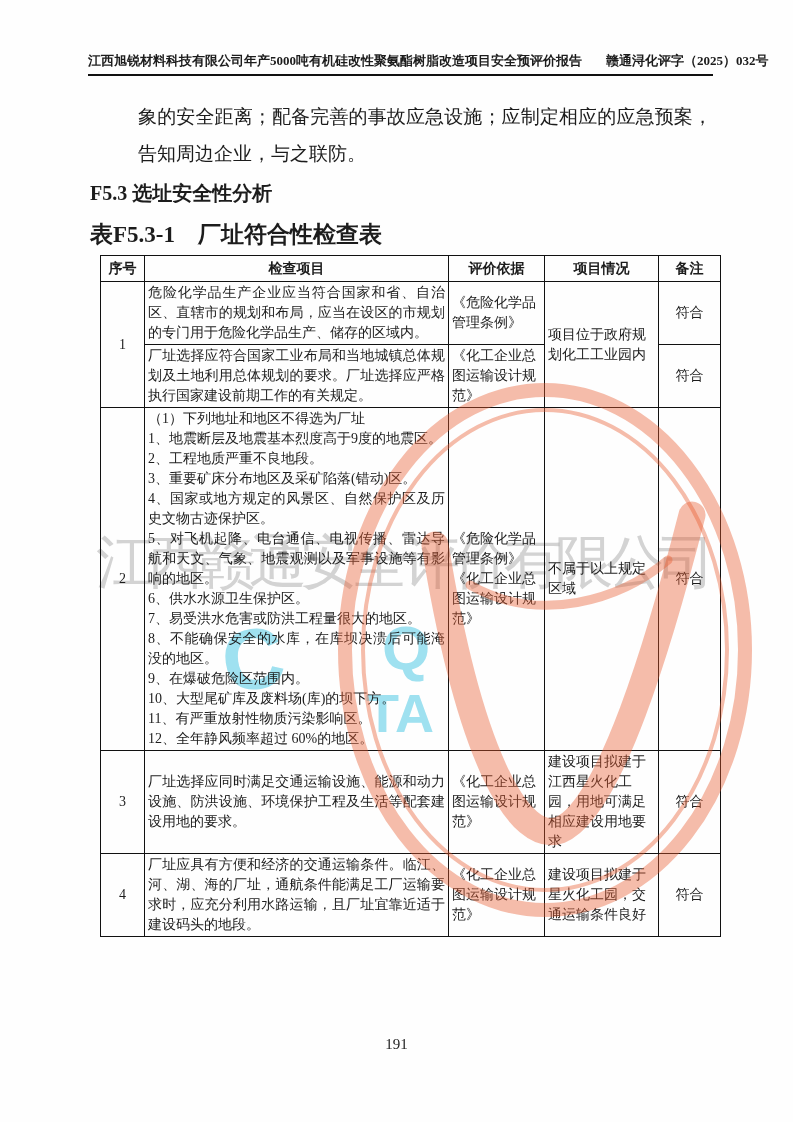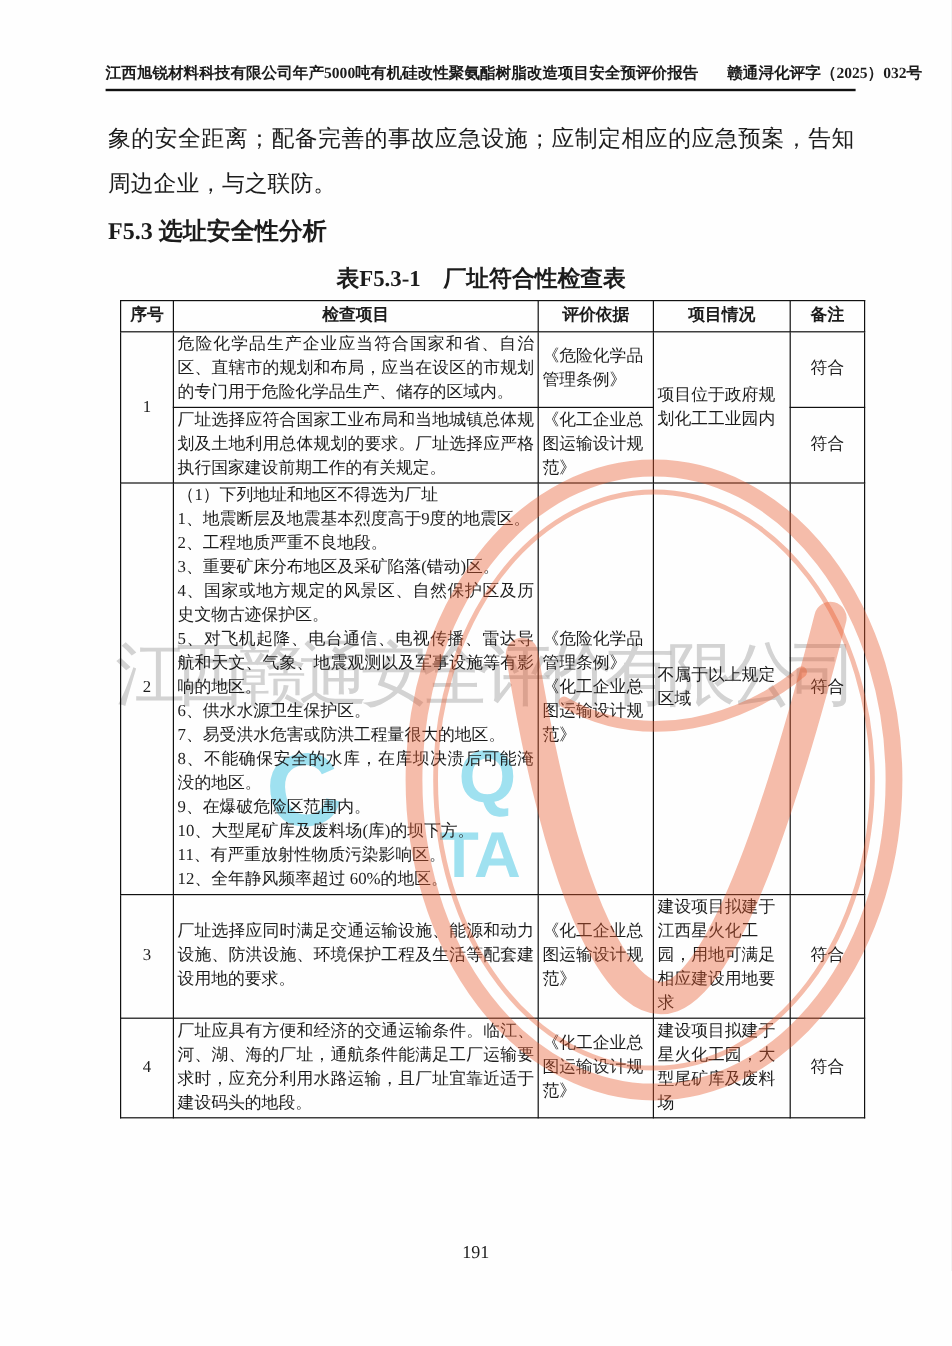--- a/index.html
+++ b/index.html
@@ -22,32 +22,32 @@
     padding-bottom: 4px;
     white-space: nowrap;
   }
   .doc-header .left { letter-spacing: 0; }
   .doc-header .right { margin-left: 14px; padding-left: 10px; }
   
   .body-area {
     position: absolute; left: 90px; right: 81px; top: 98px;
   }
   .para {
-    font-size: 19px; line-height: 37px; text-align: justify;
+    font-size: 19px; line-height: 37px; text-align: justify; margin-left: 48px;
   }
   .para.indent { text-indent: 2em; }
   .section-heading {
     font-size: 20px; font-weight: bold; line-height: 37px;
     margin-top: 3px;
   }
   .sub-heading {
     font-size: 19px; line-height: 37px; text-indent: 2.4em;
   }
   .table-title {
-    font-size: 19px; font-weight: bold; text-align: center;
+    font-size: 23px; font-weight: bold; text-align: left;
     margin-top: 7px; margin-bottom: 5px;
   }
   
   table.check-table {
     border-collapse: collapse;
     table-layout: fixed;
     margin-left: 10px;
     width: 620px;
     font-size: 14px; line-height: 20px; padding-left: 12px;
   }
@@ -173,21 +173,21 @@
             <td class="col-no">3</td>
             <td class="col-item cell-item">厂址选择应同时满足交通运输设施、能源和动力设施、防洪设施、环境保护工程及生活等配套建设用地的要求。</td>
             <td class="col-basis">《化工企业总图运输设计规范》</td>
             <td class="col-situ">建设项目拟建于江西星火化工园，用地可满足相应建设用地要求</td>
             <td class="col-note">符合</td>
           </tr>
           <tr>
             <td class="col-no">4</td>
             <td class="col-item cell-item">厂址应具有方便和经济的交通运输条件。临江、河、湖、海的厂址，通航条件能满足工厂运输要求时，应充分利用水路运输，且厂址宜靠近适于建设码头的地段。</td>
             <td class="col-basis">《化工企业总图运输设计规范》</td>
-            <td class="col-situ">建设项目拟建于星火化工园，大型尾矿库及废料场</td>
+            <td class="col-situ">建设项目拟建于星火化工园，交通运输条件良好</td>
             <td class="col-note">符合</td>
           </tr>
         </tbody>
       </table>
     </div>
 
     <div class="page-footer">191</div>
   </div>
 
   <svg class="stamp-layer" width="793" height="1122" viewBox="0 0 793 1122">

